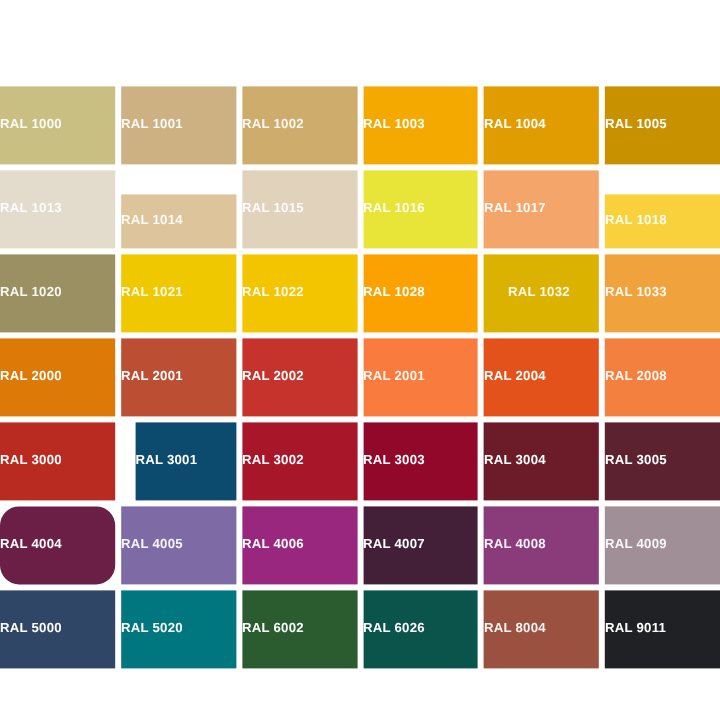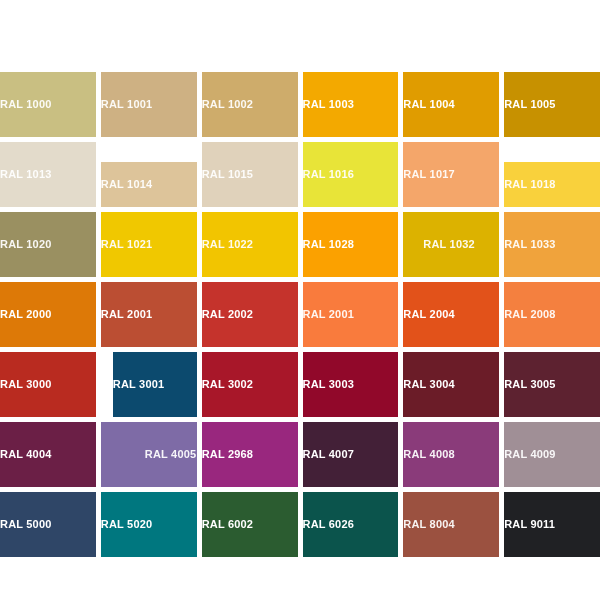--- a/index.html
+++ b/index.html
@@ -149,28 +149,28 @@
       </div>
       <div class="swatch" style="background-color: rgb(145, 8, 42);">
         <span class="swatch-label">RAL 3003</span>
       </div>
       <div class="swatch" style="background-color: rgb(107, 28, 40);">
         <span class="swatch-label">RAL 3004</span>
       </div>
       <div class="swatch" style="background-color: rgb(93, 34, 48);">
         <span class="swatch-label">RAL 3005</span>
       </div>
-      <div class="swatch" style="background-color: rgb(107, 31, 70);">
+      <div class="swatch" style="background-color: rgb(107, 31, 70); border-radius: 16px;">
         <span class="swatch-label">RAL 4004</span>
       </div>
-      <div class="swatch light" style="background-color: rgb(126, 107, 166); padding-left: 44px;">
+      <div class="swatch light" style="background-color: rgb(126, 107, 166);">
         <span class="swatch-label">RAL 4005</span>
       </div>
       <div class="swatch" style="background-color: rgb(153, 39, 126);">
-        <span class="swatch-label">RAL 2968</span>
+        <span class="swatch-label">RAL 4006</span>
       </div>
       <div class="swatch" style="background-color: rgb(67, 32, 55);">
         <span class="swatch-label">RAL 4007</span>
       </div>
       <div class="swatch light" style="background-color: rgb(138, 59, 122);">
         <span class="swatch-label">RAL 4008</span>
       </div>
       <div class="swatch light" style="background-color: rgb(160, 143, 150);">
         <span class="swatch-label">RAL 4009</span>
       </div>

